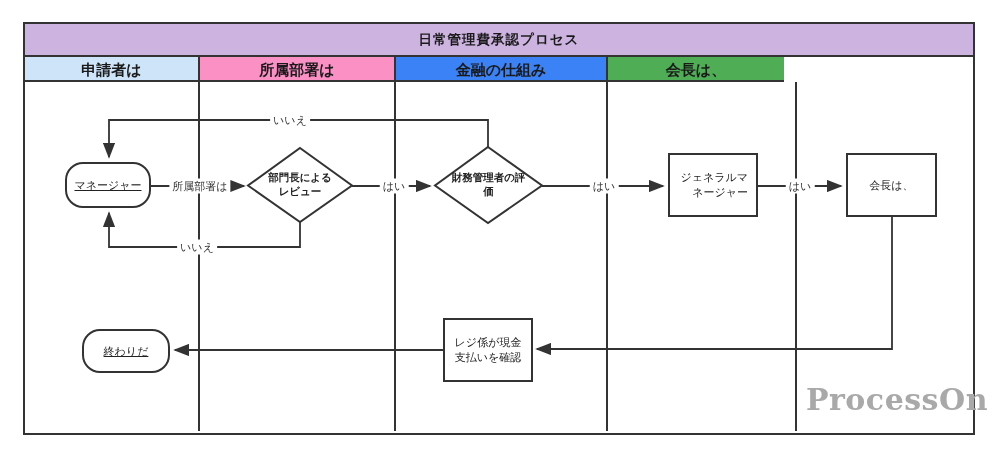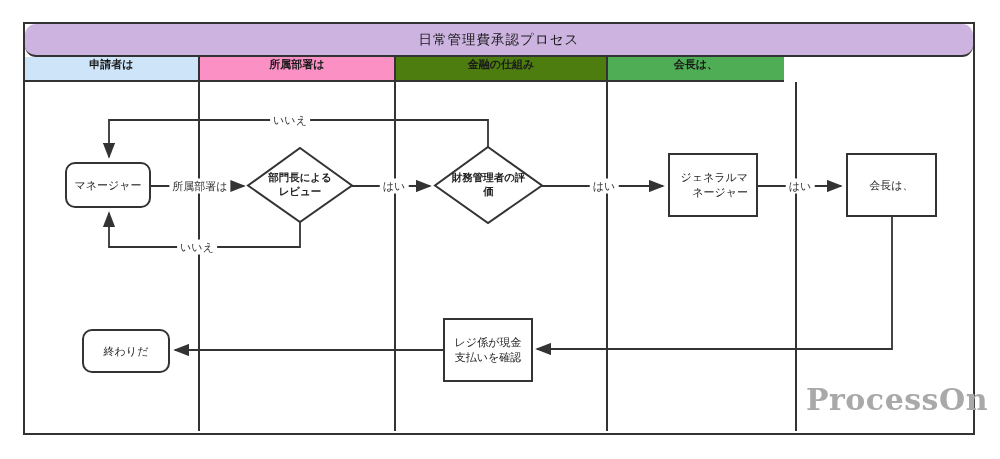--- a/index.html
+++ b/index.html
@@ -6,40 +6,40 @@
   .canvas{
     position:relative;width:1000px;height:459px;background:#ffffff;
     font-family:"Liberation Sans","DejaVu Sans",sans-serif;color:#1a1a1a;overflow:hidden;
   }
   .frame{
     position:absolute;left:23px;top:22px;width:952px;height:413px;
     border:2px solid #333;box-sizing:border-box;background:#fff;
   }
   .titlebar{
     height:31px;border-bottom:2px solid #333;display:flex;align-items:center;justify-content:center;
-    font-size:13.5px;font-weight:normal;letter-spacing:1px;border-radius:11px;
+    font-size:13.5px;font-weight:bold;letter-spacing:1px;
   }
   .lane-headers{display:flex;height:25px;}
   .lane-h{
     box-sizing:border-box;height:25px;border-right:2px solid #333;border-bottom:2px solid #333;
-    display:flex;align-items:flex-start;justify-content:center;font-size:11px;font-weight:bold;
+    display:flex;align-items:flex-end;justify-content:center;font-size:15px;font-weight:bold;
   }
   .lane-h:last-child{border-right:none;}
   .w0{width:175px}.w1{width:196px}.w2{width:212px}.w3{width:189px}.w4{width:176px}
   .lane-body{display:flex;height:349px;}
   .lane-col{box-sizing:border-box;height:349px;border-right:2px solid #333;background:#fff;}
   .lane-col:last-child{border-right:none;}
   .overlay{position:absolute;left:0;top:0;width:1000px;height:459px;pointer-events:none;}
   .overlay .shape{pointer-events:auto;}
   .node{
     position:absolute;box-sizing:border-box;background:#fff;border:2px solid #333;
     display:flex;align-items:center;justify-content:center;text-align:center;
     font-size:11px;line-height:1.35;color:#222;
   }
-  .rounded{border-radius:10px;}
+  .rounded{border-radius:18px;text-decoration:underline;}
   .node-inner{display:block;}
   .dlabel{
     position:absolute;display:flex;align-items:center;justify-content:center;text-align:center;
     font-size:10.5px;line-height:1.3;color:#222;font-weight:bold;
   }
   .elabel{
     position:absolute;transform:translate(-50%,-50%);background:#fff;padding:0 3px;
     font-size:11px;color:#333;white-space:nowrap;z-index:5;
   }
   .watermark{
@@ -57,21 +57,21 @@
     <div class="titlebar" style="background-color: rgb(204, 179, 224);">
       <span>日常管理費承認プロセス</span>
     </div>
     <div class="lane-headers">
       <div class="lane-h w0" style="background-color: rgb(206, 228, 249);">
         <span>申請者は</span>
       </div>
       <div class="lane-h w1" style="background-color: rgb(251, 144, 197);">
         <span>所属部署は</span>
       </div>
-      <div class="lane-h w2" style="background-color: #4d7c0f;">
+      <div class="lane-h w2" style="background-color: #3b82f6;">
         <span>金融の仕組み</span>
       </div>
       <div class="lane-h w4" style="background-color: rgb(79, 174, 85);">
         <span>会長は、</span>
       </div>
     </div>
     <div class="lane-body">
       <div class="lane-col w0"></div>
       <div class="lane-col w1"></div>
       <div class="lane-col w2"></div>

